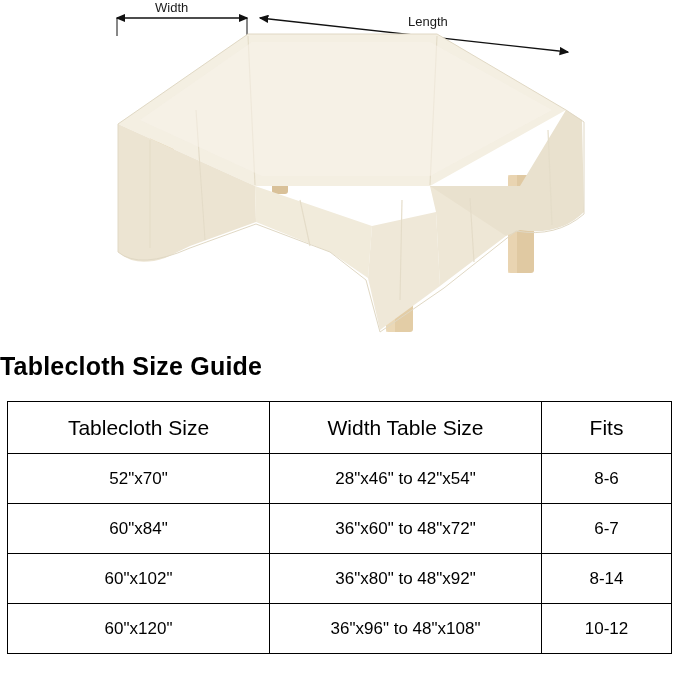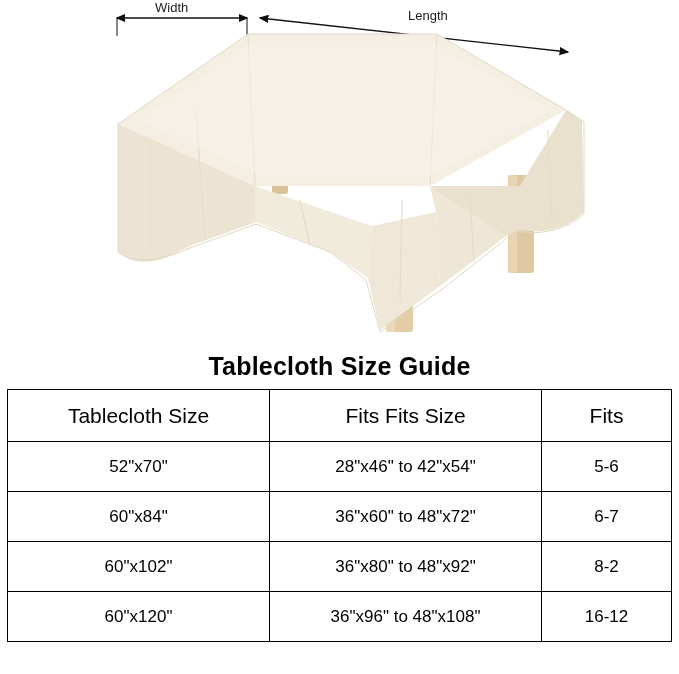--- a/index.html
+++ b/index.html
@@ -27,39 +27,38 @@
   }
 
   .dim-label {
     position: absolute;
     font-family: "Liberation Sans", sans-serif;
     font-size: 13px;
     color: #1a1a1a;
     white-space: nowrap;
   }
   #label-width { left: 155px; top: 0px; }
-  #label-length { left: 408px; top: 8px; }
+  #label-length { left: 408px; top: 14px; }
 
   
   #guide-title {
-    text-align: center;
     font-size: 25px;
     font-weight: bold;
     font-family: "Liberation Sans", sans-serif;
     letter-spacing: 0.2px;
     margin: 0;
     padding: 0 0 8px 0;
     color: #000;
   }
 
   
   #size-table {
     border-collapse: collapse;
     width: 661px;
-    margin: 0 auto;
+    margin: 12px auto;
     table-layout: fixed;
   }
   #size-table th, #size-table td {
     border: 1px solid #000000;
     text-align: center;
     font-family: "Liberation Sans", sans-serif;
     color: #000;
   }
   #size-table th {
     font-size: 21px;
@@ -145,39 +144,39 @@
     <path d="M140,120 L252,42 L430,42 L552,110 L430,176 L262,176 Z" fill="#f7f3e9" opacity="0.55"></path>
   </svg>
 </div>
 
 <h2 id="guide-title">Tablecloth Size  Guide</h2>
 
 <table id="size-table">
   <thead>
     <tr>
       <th class="col-a">Tablecloth Size</th>
-      <th class="col-b">Fits Fits Size</th>
+      <th class="col-b">Width Table Size</th>
       <th class="col-c">Fits</th>
     </tr>
   </thead>
   <tbody>
     <tr>
       <td>52"x70"</td>
       <td>28"x46" to 42"x54"</td>
-      <td>5-6</td>
+      <td>8-6</td>
     </tr>
     <tr>
       <td>60"x84"</td>
       <td>36"x60" to 48"x72"</td>
       <td>6-7</td>
     </tr>
     <tr>
       <td>60"x102"</td>
       <td>36"x80" to 48"x92"</td>
-      <td>8-2</td>
+      <td>8-14</td>
     </tr>
     <tr>
       <td>60"x120"</td>
       <td>36"x96" to 48"x108"</td>
-      <td>16-12</td>
+      <td>10-12</td>
     </tr>
   </tbody>
 </table>
 
 </body></html>

